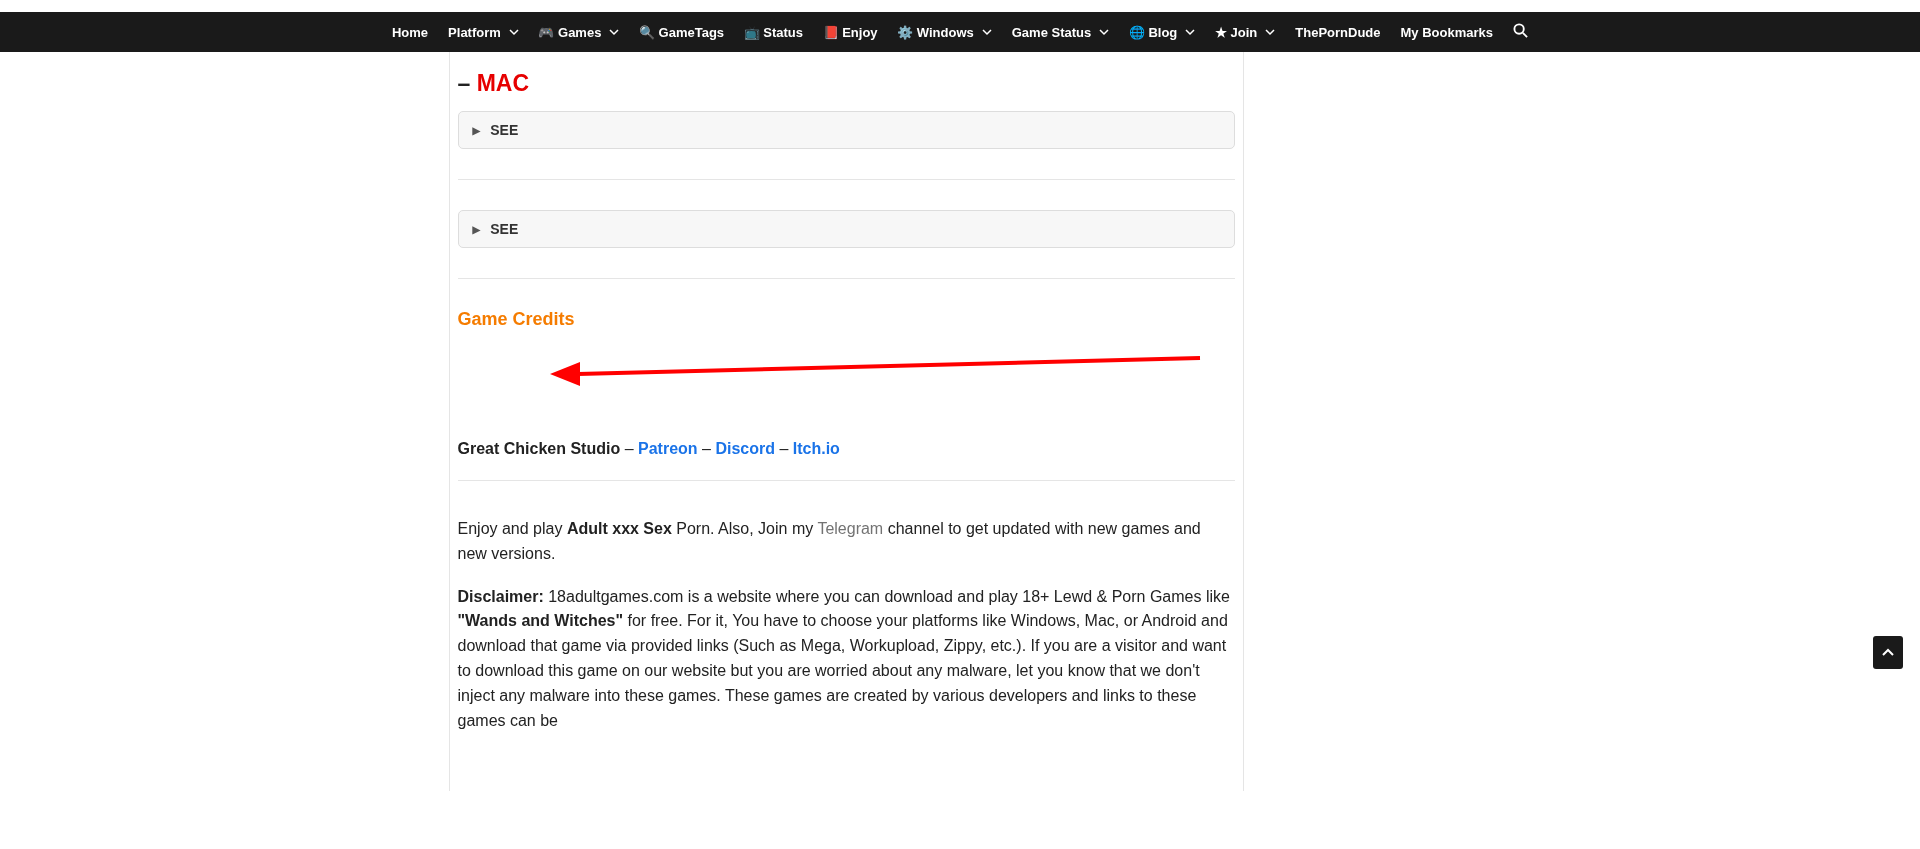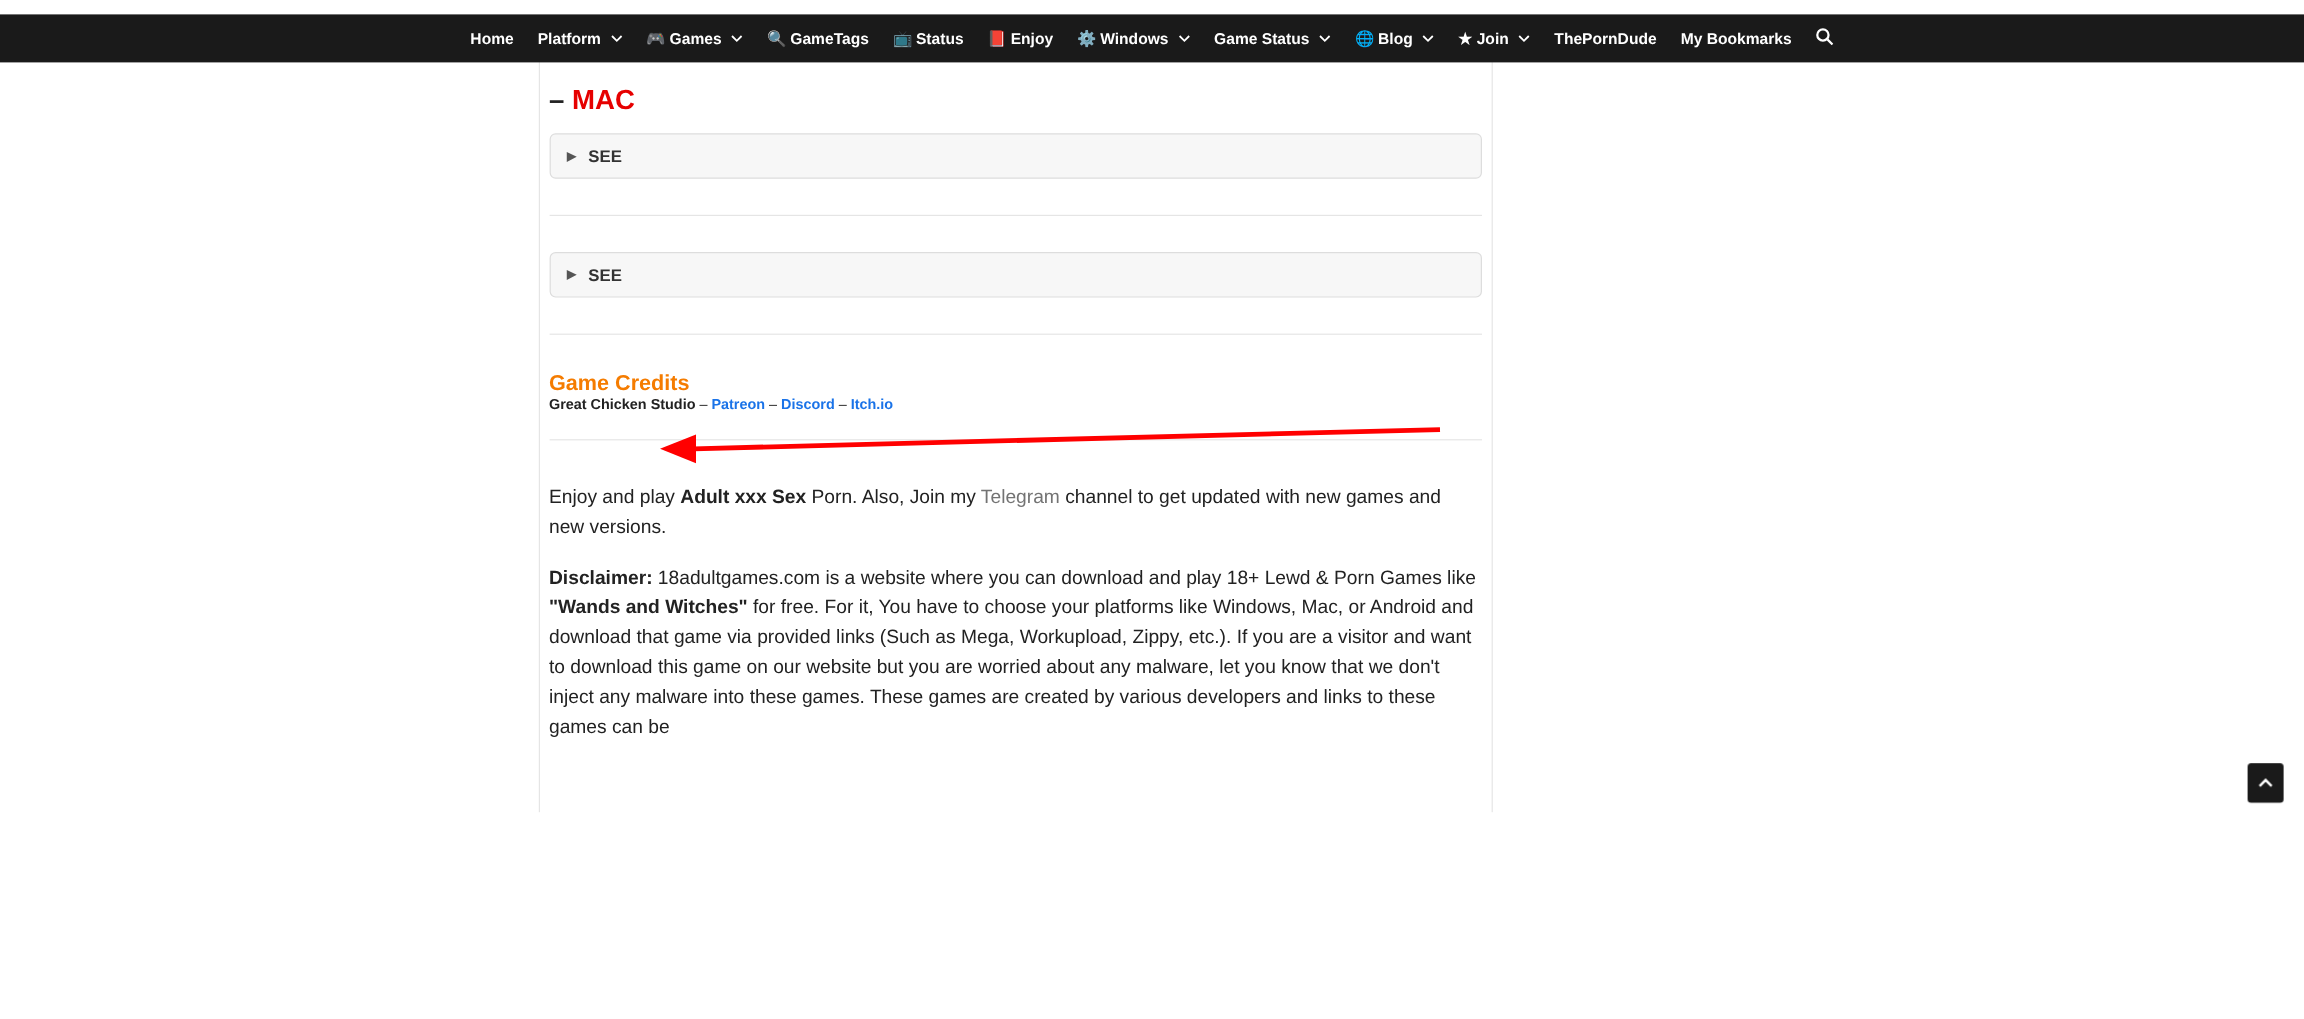--- a/index.html
+++ b/index.html
@@ -82,21 +82,22 @@
     .accordion-arrow {
       font-size: 10px;
       color: #555;
     }
     .divider {
       border: none;
       border-top: 1px solid #e5e5e5;
       margin: 24px 0 30px 0;
     }
     .credits-line {
-      font-size: 12px;
+      font-size: 16px;
+      margin-top: 110px;
       margin-bottom: 18px;
     }
     .credits-line .studio { font-weight: 700; }
     .credits-line .link { color: #1a73e8; font-weight: 700; text-decoration: none; }
     .body-text {
       font-size: 16px;
       line-height: 1.55;
       margin-bottom: 18px;
     }
     .body-text .link { color: #737373; text-decoration: none; }

